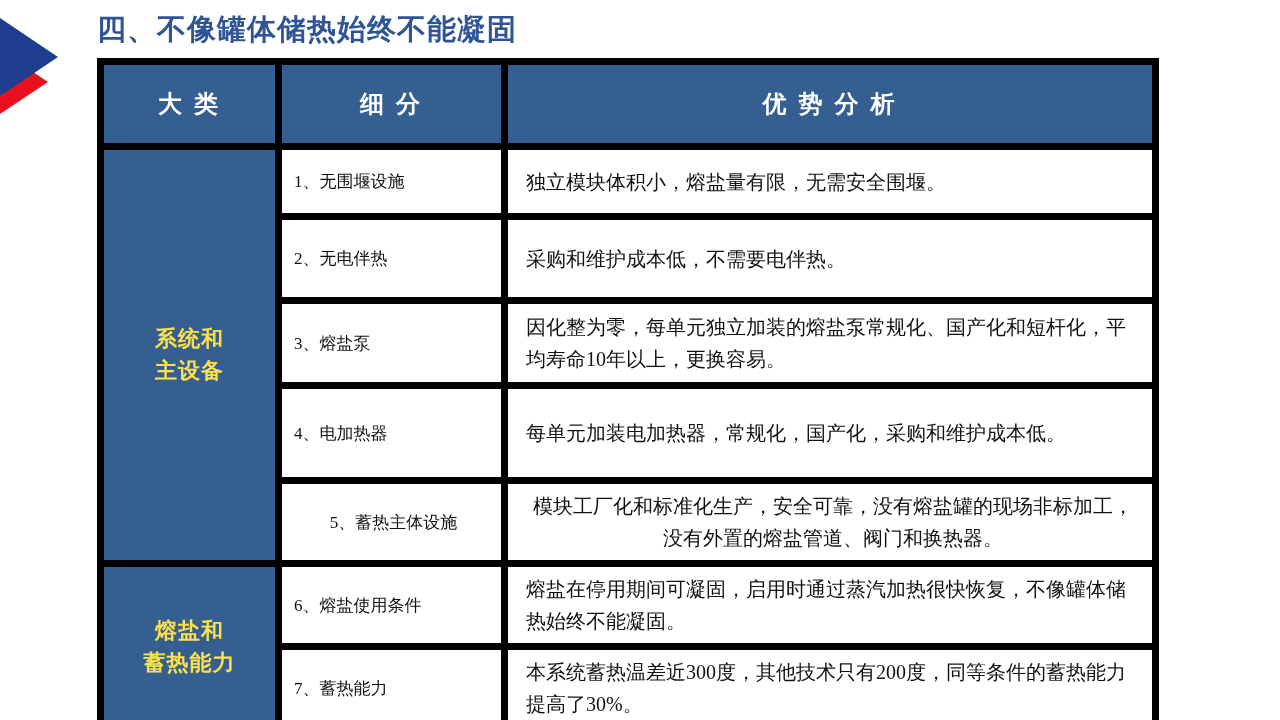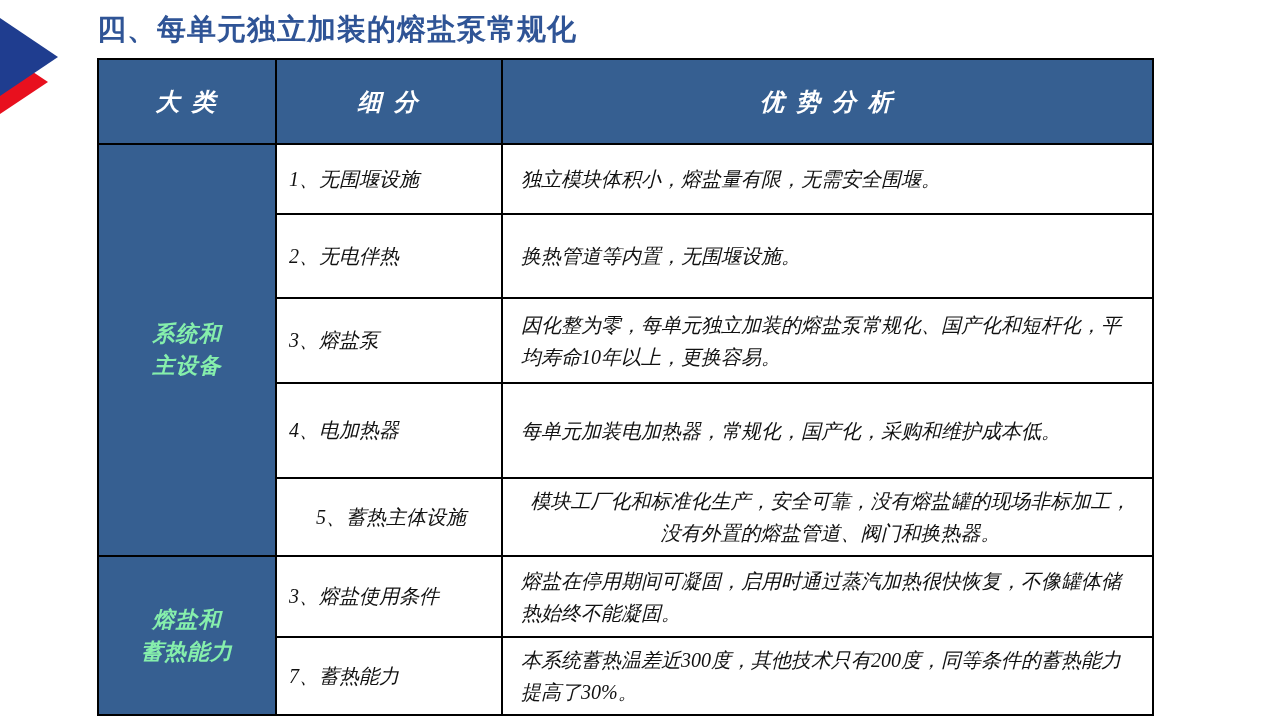--- a/index.html
+++ b/index.html
@@ -31,45 +31,44 @@
   }
   table.adv-table {
     position: absolute;
     left: 97px;
     top: 58px;
     width: 1055px;
     border-collapse: collapse;
     table-layout: fixed;
   }
   .adv-table th, .adv-table td {
-    border: 2px solid #000000;
+    border: 7px solid #000000;
     vertical-align: middle;
-    font-style: italic;
   }
   .adv-table thead th {
     background: #365F91;
     color: #ffffff;
     font-size: 24px;
     font-weight: bold;
     height: 85px;
     text-align: center;
     letter-spacing: 3px;
   }
   td.category-cell {
     background: #365F91;
-    color: #86efac;
+    color: #fde047;
     font-size: 22px;
     font-weight: bold;
     text-align: center;
     white-space: pre-line;
     line-height: 1.45;
     letter-spacing: 1px;
   }
   td.item-cell {
-    font-size: 20px;
+    font-size: 17px;
     color: #111111;
     padding: 4px 8px 4px 12px;
     background: #ffffff;
   }
   td.analysis-cell {
     font-size: 20px;
     color: #111111;
     padding: 6px 12px 6px 18px;
     line-height: 1.6;
     background: #ffffff;
@@ -85,21 +84,21 @@
 </head>
 <body>
 
 <div class="slide">
 
   <svg class="corner-decoration" viewBox="0 0 70 125">
     <polygon points="0,50 48,82 0,114" fill="#E8101E"></polygon>
     <polygon points="0,18 58,57 0,96" fill="#1F3D8F"></polygon>
   </svg>
 
-  <div class="slide-title">四、每单元独立加装的熔盐泵常规化</div>
+  <div class="slide-title">四、不像罐体储热始终不能凝固</div>
 
   <table class="adv-table">
     <colgroup>
       <col style="width:178px">
       <col style="width:226px">
       <col style="width:651px">
     </colgroup>
     <thead>
       <tr>
         <th>大 类</th>
@@ -109,38 +108,38 @@
     </thead>
     <tbody>
       <tr class="row-h1">
         <td class="category-cell" rowspan="5">系统和
 主设备</td>
         <td class="item-cell">1、无围堰设施</td>
         <td class="analysis-cell">独立模块体积小，熔盐量有限，无需安全围堰。</td>
       </tr>
       <tr class="row-h2">
         <td class="item-cell">2、无电伴热</td>
-        <td class="analysis-cell">换热管道等内置，无围堰设施。</td>
+        <td class="analysis-cell">采购和维护成本低，不需要电伴热。</td>
       </tr>
       <tr class="row-h3">
         <td class="item-cell">3、熔盐泵</td>
         <td class="analysis-cell">因化整为零，每单元独立加装的熔盐泵常规化、国产化和短杆化，平均寿命10年以上，更换容易。</td>
       </tr>
       <tr class="row-h4">
         <td class="item-cell">4、电加热器</td>
         <td class="analysis-cell">每单元加装电加热器，常规化，国产化，采购和维护成本低。</td>
       </tr>
       <tr class="row-h5">
         <td class="item-cell">5、蓄热主体设施</td>
         <td class="analysis-cell">模块工厂化和标准化生产，安全可靠，没有熔盐罐的现场非标加工，没有外置的熔盐管道、阀门和换热器。</td>
       </tr>
       <tr class="row-h6">
         <td class="category-cell" rowspan="2">熔盐和
 蓄热能力</td>
-        <td class="item-cell">3、熔盐使用条件</td>
+        <td class="item-cell">6、熔盐使用条件</td>
         <td class="analysis-cell">熔盐在停用期间可凝固，启用时通过蒸汽加热很快恢复，不像罐体储热始终不能凝固。</td>
       </tr>
       <tr class="row-h7">
         <td class="item-cell">7、蓄热能力</td>
         <td class="analysis-cell">本系统蓄热温差近300度，其他技术只有200度，同等条件的蓄热能力提高了30%。</td>
       </tr>
     </tbody>
   </table>
 
 </div>

